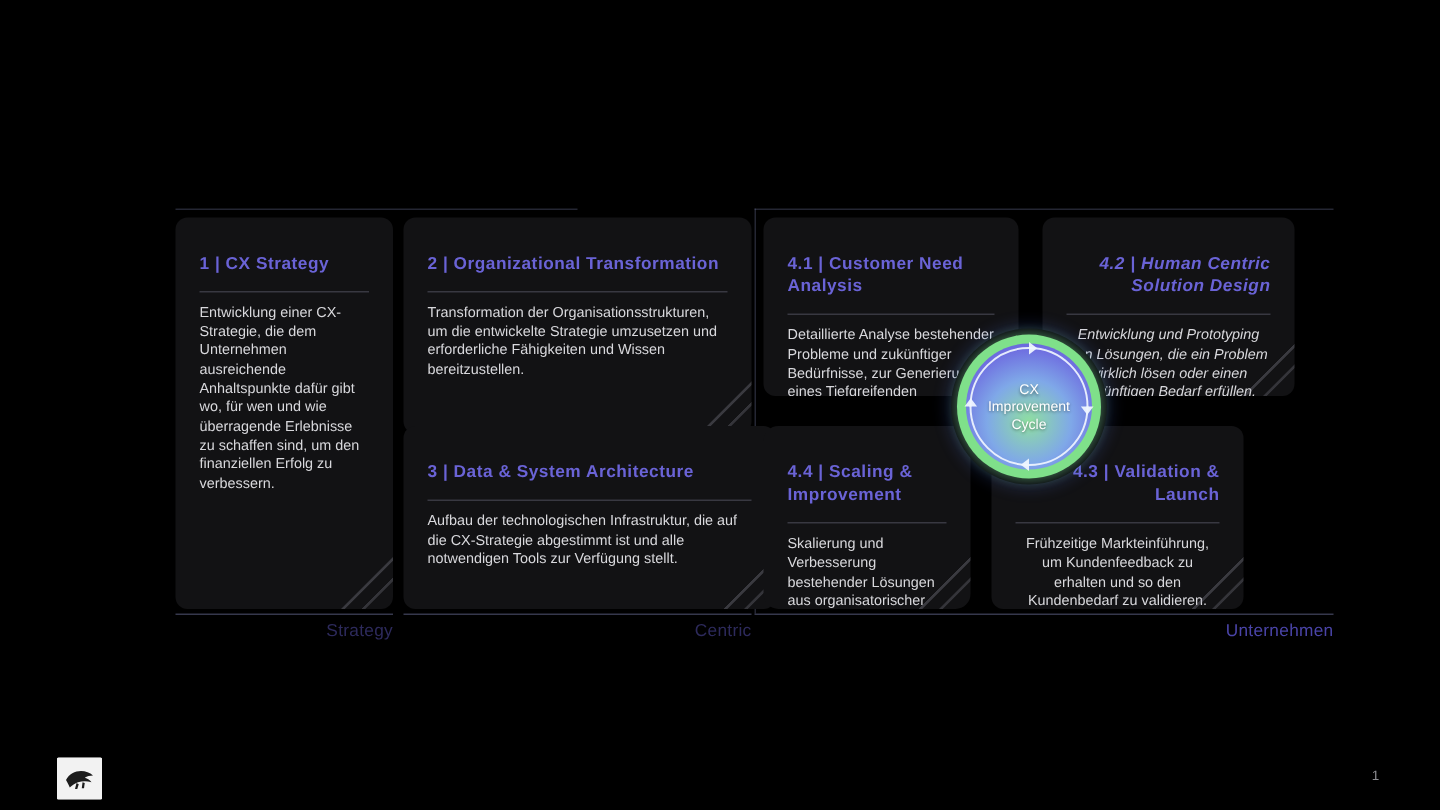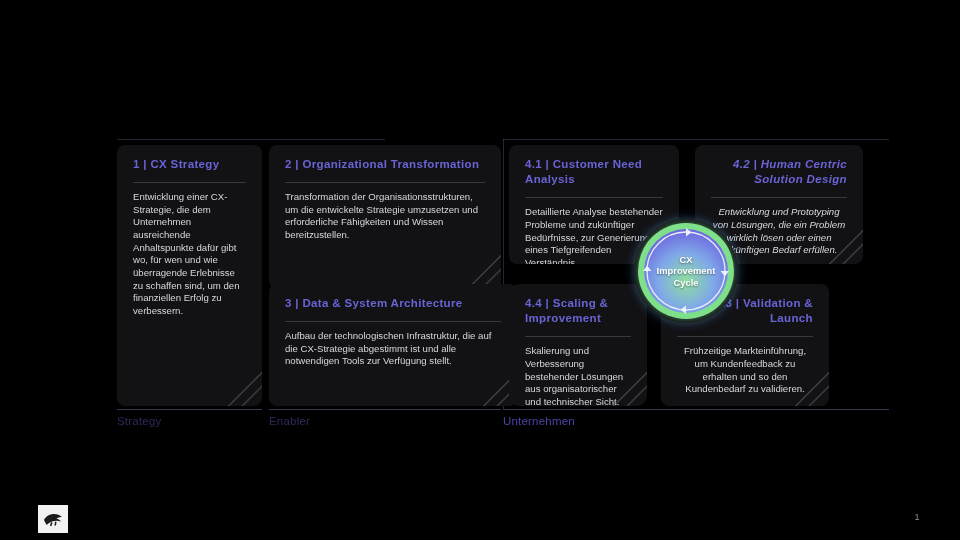--- a/index.html
+++ b/index.html
@@ -28,21 +28,21 @@
   }
   .group-sep-vert {
     position:absolute;
     width:1px;
     background:rgba(120,125,170,0.30);
   }
 
   
   .group-label {
     position:absolute;
-    text-align:left;
+    text-align:right;
     font-size:11.5px;
     letter-spacing:.2px;
     color:#2d2a5c;
     white-space:nowrap;
   }
   .group-label.bright { color:#4a44a8; }
 
   
   .card {
     position:absolute;
@@ -57,21 +57,21 @@
     right:-14px; bottom:-18px;
     width:64px; height:60px;
     background:
       linear-gradient(135deg, transparent 46%, rgba(150,150,165,0.30) 46.5%, rgba(150,150,165,0.30) 48%, transparent 48.5%),
       linear-gradient(135deg, transparent 57%, rgba(150,150,165,0.26) 57.5%, rgba(150,150,165,0.26) 59%, transparent 59.5%);
     pointer-events:none;
   }
   .card-inner {
     position:absolute;
     left:0; right:0; top:0;
-    padding:12px 16px 0 16px;
+    padding:24px 16px 0 16px;
   }
   .card-title {
     font-size:11.5px;
     font-weight:bold;
     letter-spacing:.35px;
     line-height:1.32;
     color:#6a63d6;
   }
   .card-rule {
     height:1px;
@@ -110,21 +110,21 @@
   #cycle svg.arrows {
     position:absolute; inset:0;
     width:104px; height:104px;
   }
   #cycle .cycle-label {
     position:absolute;
     left:0; right:0; top:50%;
     transform:translateY(-50%);
     text-align:center;
     font-size:9.4px;
-    font-weight:bold;
+    font-weight:normal;
     line-height:1.22;
     color:#ffffff;
     text-shadow:0 1px 2px rgba(0,0,0,.45);
   }
 
   
   #logo {
     position:absolute;
     left:38px; top:505px;
     width:30px; height:28px;
@@ -149,21 +149,21 @@
 
   <div class="group-sep-top" style="left:117px; top:139px; width:268px;"></div>
   <div class="group-sep-top" style="left:503px; top:139px; width:386px;"></div>
   <div class="group-sep-vert" style="left:503px; top:139px; height:270px;"></div>
 
   <div class="group-sep-bottom" style="left:117px; top:409px; width:145px;"></div>
   <div class="group-sep-bottom" style="left:269px; top:409px; width:232px;"></div>
   <div class="group-sep-bottom" style="left:503px; top:409px; width:386px;"></div>
 
   <div class="group-label" style="left:117px; top:415px; width:145px;">Strategy</div>
-  <div class="group-label" style="left:269px; top:415px; width:232px;">Enabler</div>
+  <div class="group-label" style="left:269px; top:415px; width:232px;">Centric</div>
   <div class="group-label bright" style="left:503px; top:415px; width:386px;">Unternehmen</div>
 
   <div class="card" style="left:117px; top:145px; width:145px; height:261px;">
     <div class="card-inner">
       <div class="card-title ta-left">1 | CX Strategy</div>
       <div class="card-rule"></div>
       <div class="card-body ta-left">Entwicklung einer CX-Strategie, die dem Unternehmen ausreichende Anhaltspunkte dafür gibt wo, für wen und wie überragende Erlebnisse zu schaffen sind, um den finanziellen Erfolg zu verbessern.</div>
     </div>
   </div>
 

